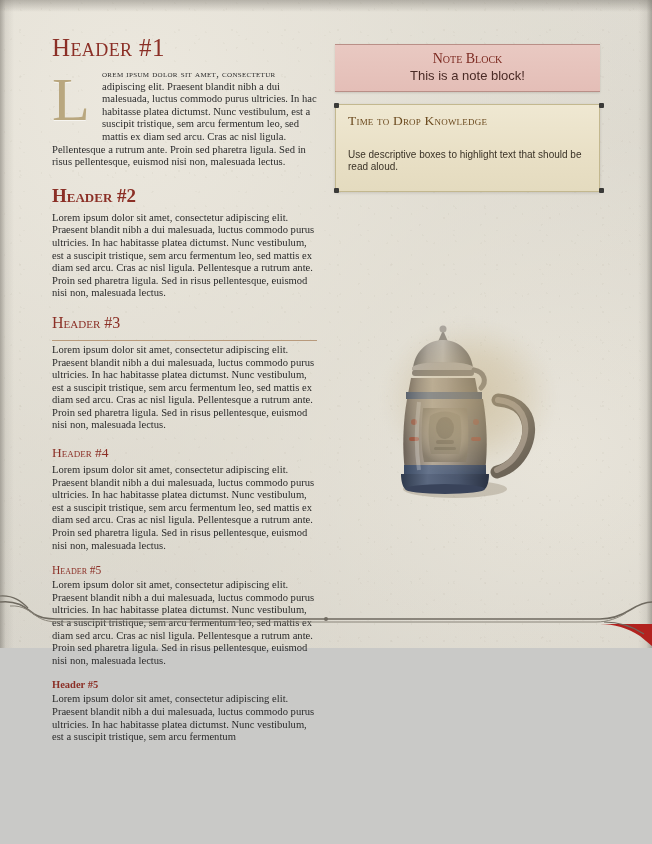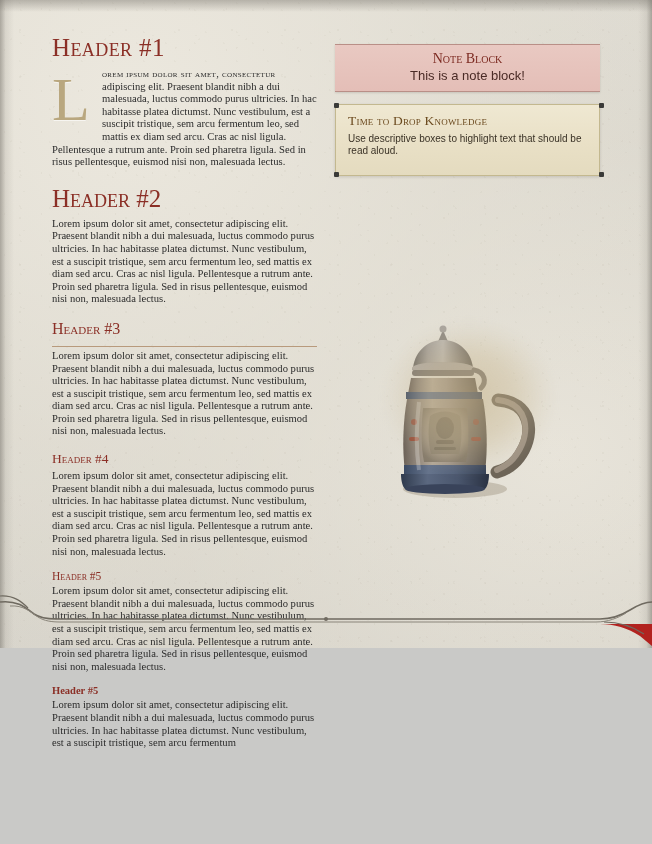--- a/index.html
+++ b/index.html
@@ -95,23 +95,23 @@
     color: #8b2f26;
     font-size: 25px;
     letter-spacing: 0.4px;
     margin: 0 0 6px 0;
     font-weight: normal;
   }
   .h2 {
     font-family: "Liberation Serif", serif;
     font-variant: small-caps;
     color: #8b2f26;
-    font-size: 25px;
+    font-size: 19px;
     margin: 16px 0 5px 0;
-    font-weight: normal;
+    font-weight: bold;
   }
   .h3 {
     font-family: "Liberation Serif", serif;
     font-variant: small-caps;
     color: #8b2f26;
     font-size: 16px;
     margin: 14px 0 3px 0;
     padding-bottom: 8px;
     border-bottom: 1px solid #b89a7c;
     font-weight: normal;
@@ -215,21 +215,21 @@
     background: #3a3a38;
     border-radius: 1px;
   }
   .desc-box::before { left: -2px; top: -2px; box-shadow: 265px 0 0 #3a3a38; }
   .desc-box::after { left: -2px; bottom: -2px; box-shadow: 265px 0 0 #3a3a38; }
   .desc-title {
     font-family: "Liberation Serif", serif;
     font-variant: small-caps;
     color: #6b4a1f;
     font-size: 13.5px;
-    margin: 0 0 4px 0;
+    margin: 0 0 20px 0;
     font-weight: normal;
     letter-spacing: 0.2px;
   }
   .desc-text {
     font-family: "Liberation Sans", sans-serif;
     font-size: 10px;
     line-height: 12.4px;
     color: #3a3226;
     margin: 0 0 7px 0;
   }

